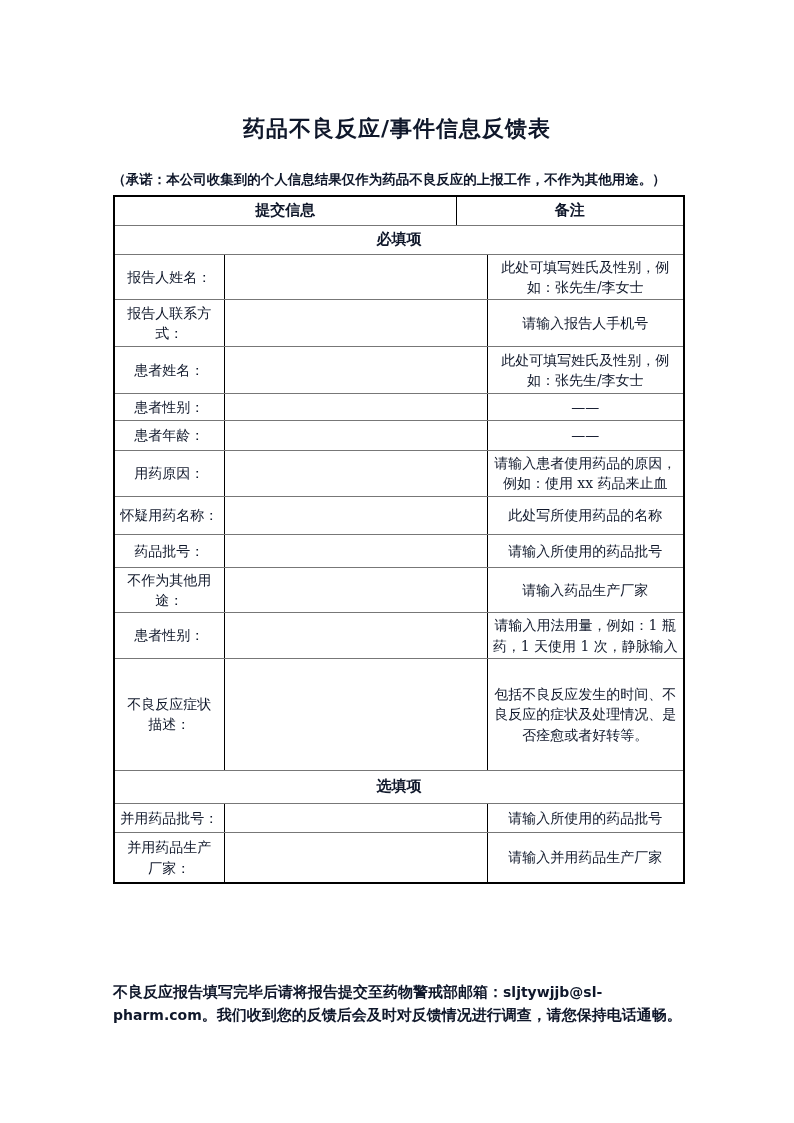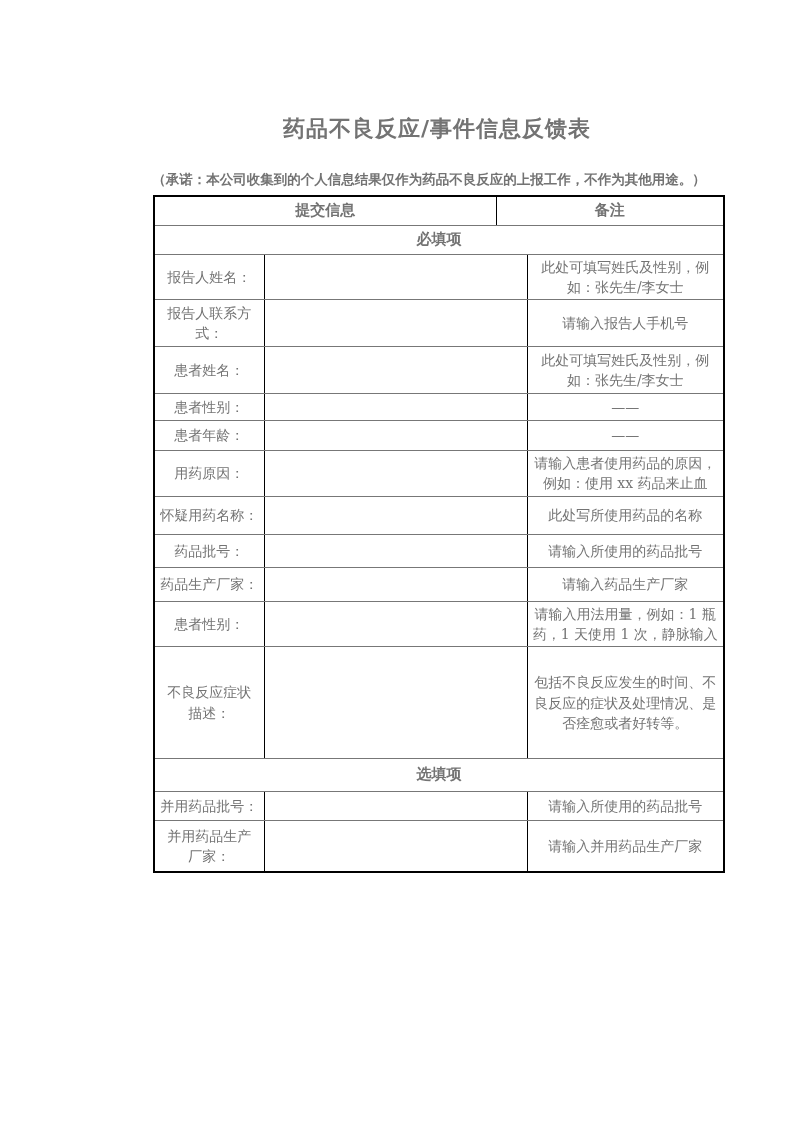--- a/index.html
+++ b/index.html
@@ -3,23 +3,22 @@
 <meta charset="utf-8">
 <style>
   * { margin: 0; padding: 0; box-sizing: border-box; }
   html, body { background: #ffffff; }
   .page {
     position: relative;
     width: 743px;
     height: 1123px;
     background: #ffffff;
     font-family: "DejaVu Serif", "Liberation Serif", serif;
-    color: #737373;
+    color: #0f172a;
     overflow: hidden;
-    margin-left: 40px;
   }
   .doc-title {
     position: absolute;
     top: 114px;
     left: 0;
     width: 794px;
     text-align: center;
     font-family: "DejaVu Sans", "Liberation Sans", sans-serif;
     font-size: 22px;
     font-weight: bold;
@@ -153,21 +152,21 @@
       <td class="field-label">怀疑用药名称：</td>
       <td colspan="2" class="field-value"></td>
       <td class="field-remark">此处写所使用药品的名称</td>
     </tr>
     <tr style="height:33px">
       <td class="field-label">药品批号：</td>
       <td colspan="2" class="field-value"></td>
       <td class="field-remark">请输入所使用的药品批号</td>
     </tr>
     <tr style="height:34px">
-      <td class="field-label">药品生产厂家：</td>
+      <td class="field-label">不作为其他用途：</td>
       <td colspan="2" class="field-value"></td>
       <td class="field-remark">请输入药品生产厂家</td>
     </tr>
     <tr style="height:43px">
       <td class="field-label">患者性别：</td>
       <td colspan="2" class="field-value"></td>
       <td class="field-remark">请输入用法用量，例如：1 瓶
 药，1 天使用 1 次，静脉输入</td>
     </tr>
     <tr style="height:112px">
@@ -190,14 +189,15 @@
     </tr>
     <tr style="height:51px">
       <td class="field-label">并用药品生产
 厂家：</td>
       <td colspan="2" class="field-value"></td>
       <td class="field-remark">请输入并用药品生产厂家</td>
     </tr>
   </tbody>
     </table>
 
+  <p class="footer-note"><span>不良反应报告填写完毕后请将报告提交至药物警戒部邮箱：</span><span class="email">sljtywjjb@sl-pharm.com</span><span>。我们收到您的反馈后会及时对反馈情况进行调查，请您保持电话通畅。</span></p>
 
 </div>
 
 </body></html>

